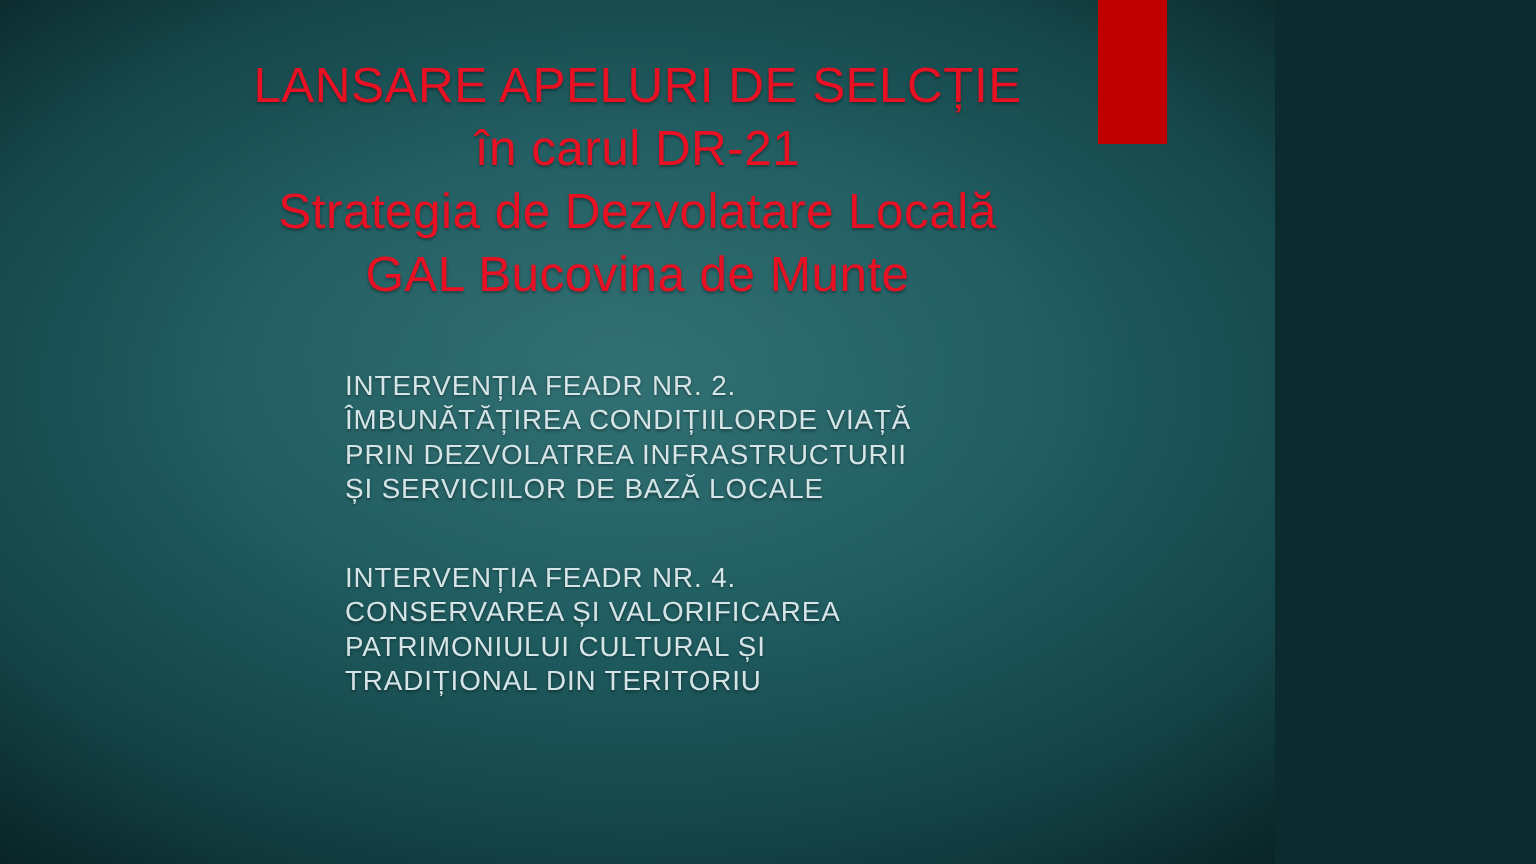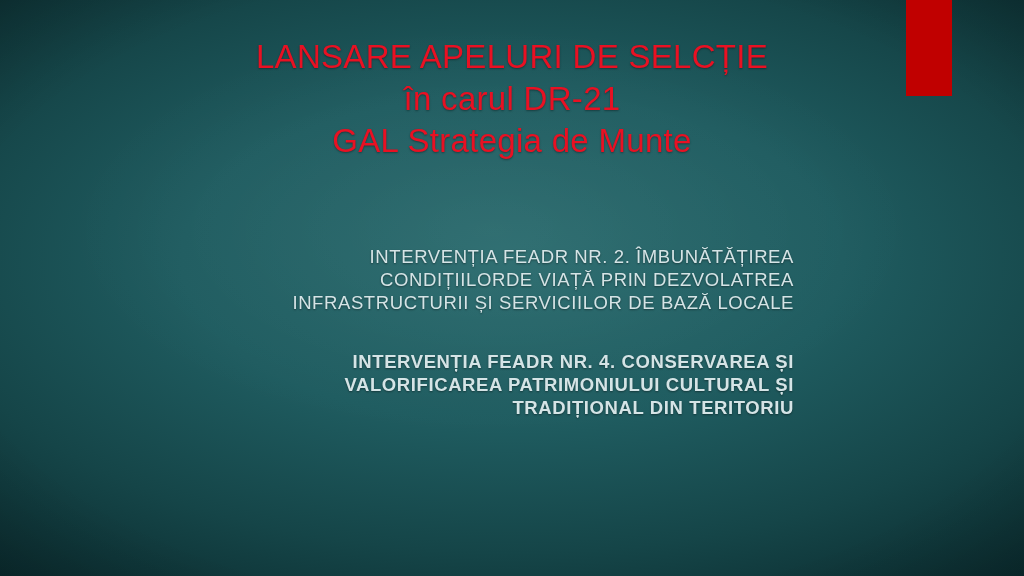--- a/index.html
+++ b/index.html
@@ -2,21 +2,21 @@
 <html><head>
 <meta charset="utf-8">
 <style>
   html, body {
     margin: 0;
     padding: 0;
     background: #0b2b2e;
   }
   #slide {
     position: relative;
-    width: 1024px;
+    width: 850px;
     height: 576px;
     overflow: hidden;
     font-family: "Liberation Sans", sans-serif;
     background:
       radial-gradient(ellipse 85% 75% at 50% 45%, #27696c 0%, #1f5c60 38%, #154548 68%, #0d3134 88%, #08262a 100%),
       linear-gradient(160deg, #1d5a5e 0%, #11393d 60%, #0a2c30 100%);
   }
   
   #slide::after {
     content: "";
@@ -50,45 +50,46 @@
     line-height: 42px;
     letter-spacing: 0.3px;
     font-weight: 400;
     text-shadow: 0 1px 2px rgba(0,0,0,0.35);
   }
   .body-block {
     position: absolute;
     top: 245px;
     left: 0;
     width: 100%;
-    text-align: right;
+    text-align: left;
     z-index: 2;
   }
   .para {
     color: #d5e4e6;
     font-size: 18.5px;
     line-height: 23px;
     letter-spacing: 0.6px;
     margin-bottom: 36px;
     padding: 0 230px;
     text-shadow: 0 1px 2px rgba(0,0,0,0.4);
   }
-  .para:last-child { margin-bottom: 0; font-weight: bold; }
+  .para:last-child { margin-bottom: 0; }
 </style>
 </head>
 <body>
 
 <div id="slide">
 
   <div class="accent-bar"></div>
 
   <div class="title-block">
     <div class="title-line">LANSARE APELURI DE SELCȚIE</div>
     <div class="title-line">în carul DR-21</div>
-    <div class="title-line">GAL Strategia de Munte</div>
+    <div class="title-line">Strategia de Dezvolatare Locală</div>
+    <div class="title-line">GAL Bucovina de Munte</div>
   </div>
 
   <div class="body-block">
     <div class="para">INTERVENȚIA FEADR NR. 2.  ÎMBUNĂTĂȚIREA CONDIȚIILORDE VIAȚĂ PRIN DEZVOLATREA INFRASTRUCTURII ȘI SERVICIILOR DE BAZĂ LOCALE</div>
     <div class="para">INTERVENȚIA FEADR NR. 4. CONSERVAREA ȘI VALORIFICAREA PATRIMONIULUI CULTURAL ȘI TRADIȚIONAL DIN TERITORIU</div>
   </div>
 
 </div>
 
 </body></html>

